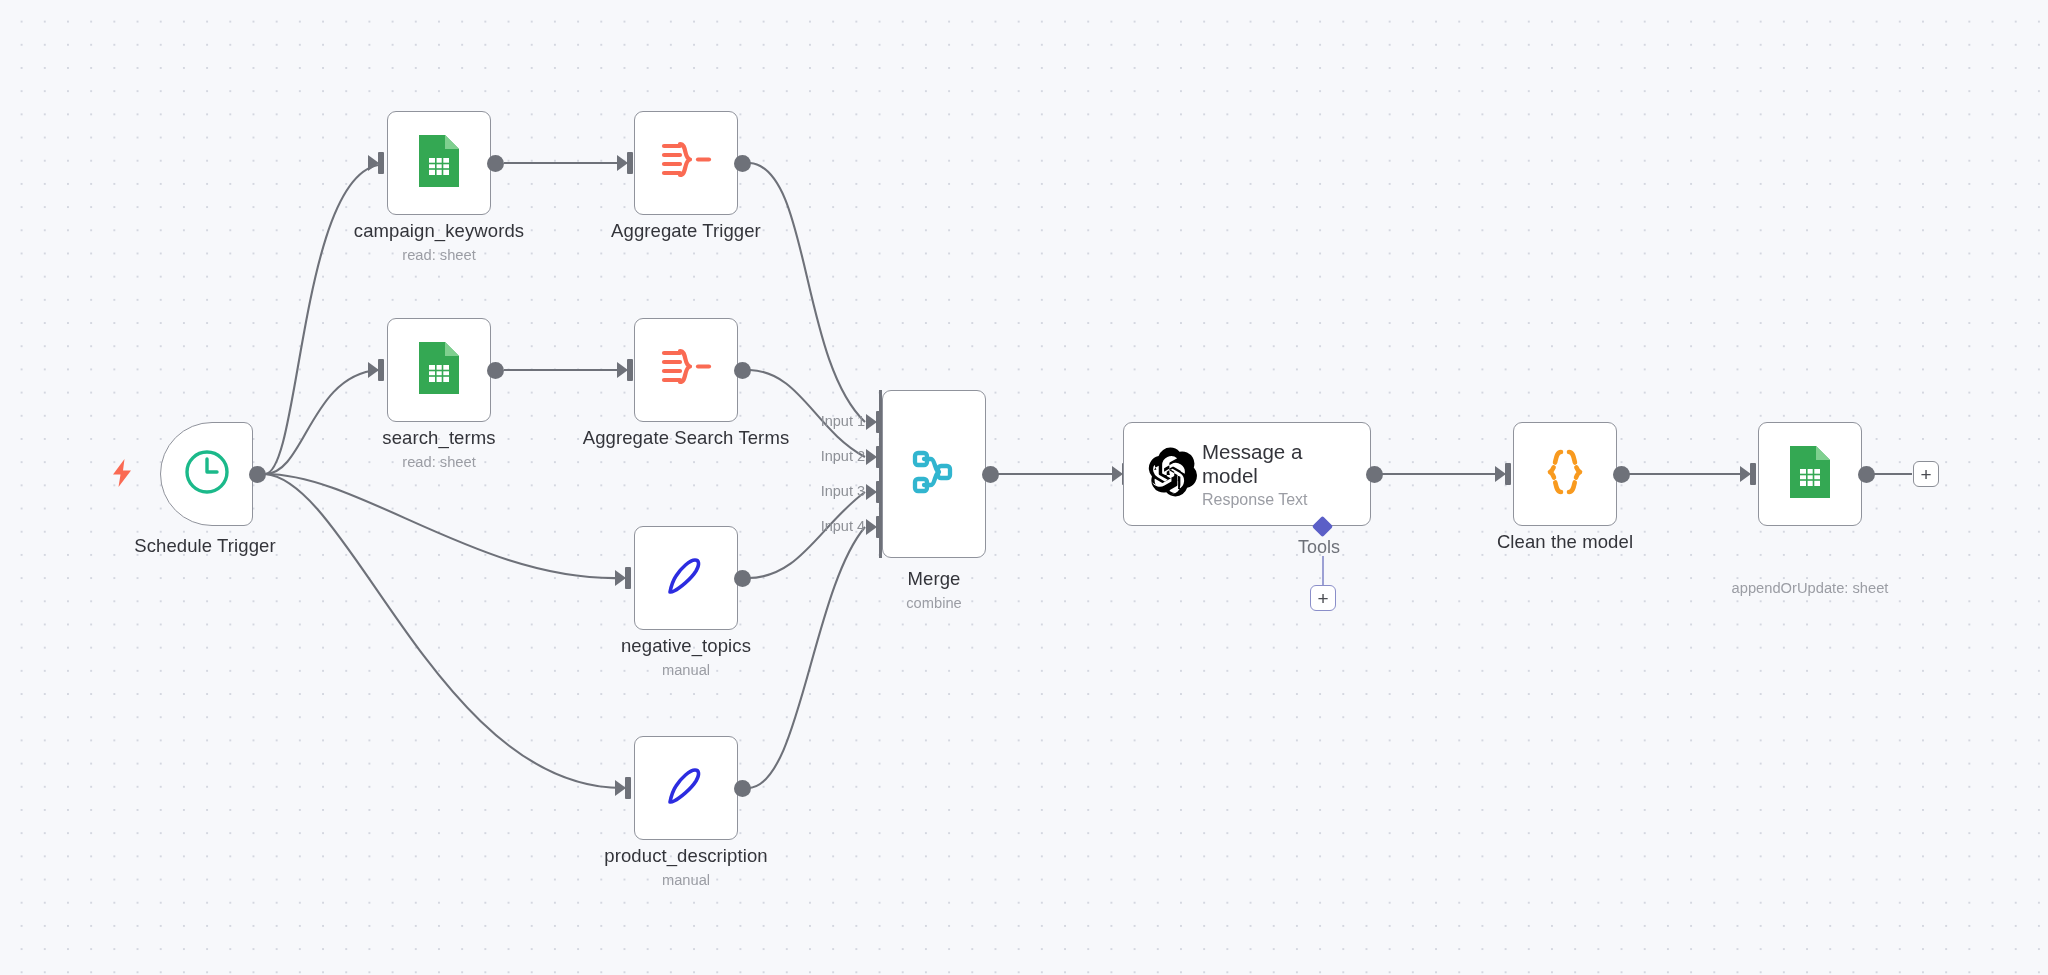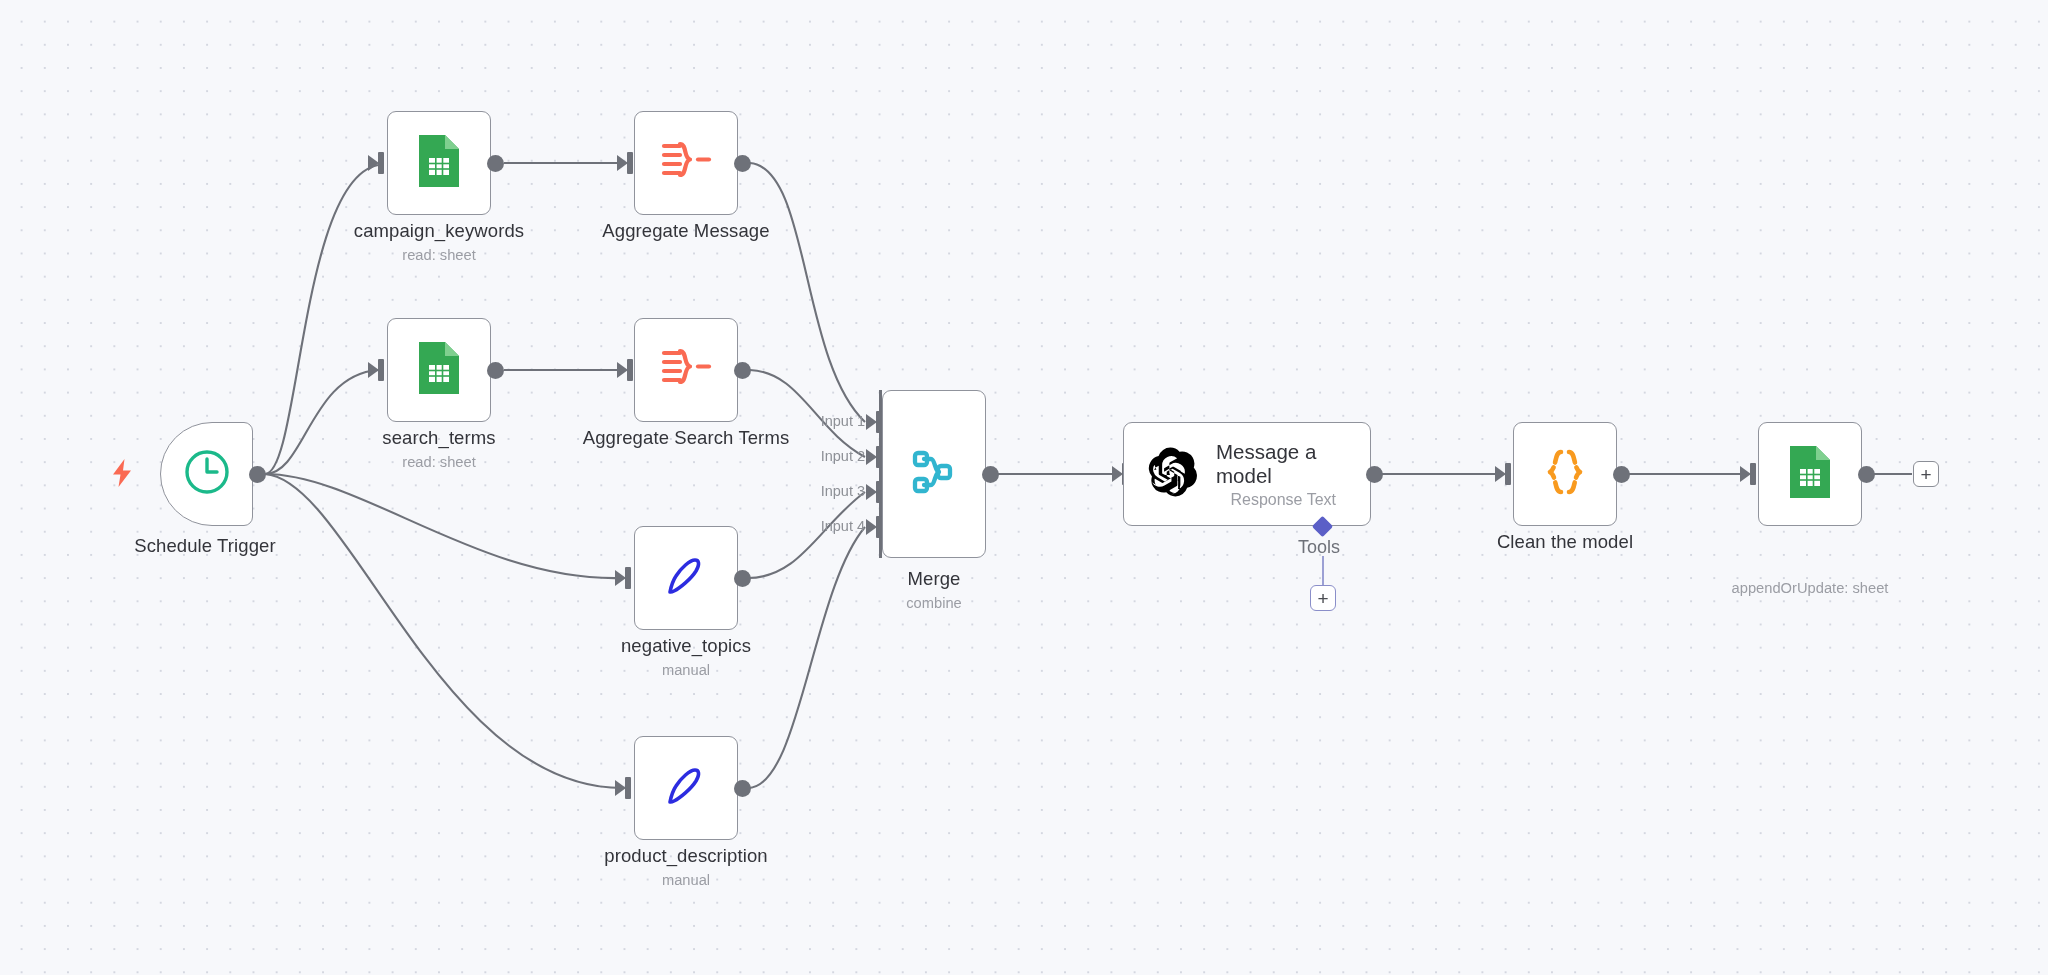--- a/index.html
+++ b/index.html
@@ -43,21 +43,21 @@
   }
 
   
   .node.merge { width: 104px; height: 168px; }
 
   
   .node.wide {
     width: 248px; height: 104px;
     justify-content: flex-start;
     padding-left: 24px;
-    gap: 18px;
+    gap: 4px;
   }
 
   
   .caption {
     position: absolute;
     text-align: center;
     color: #33343a;
     font-size: 18.5px;
     line-height: 22.5px;
     letter-spacing: 0.1px;
@@ -149,21 +149,20 @@
   .ai-title {
     font-size: 20.5px;
     color: #33343a;
     line-height: 24px;
     max-width: 120px;
   }
   .ai-sub {
     font-size: 16px;
     color: #9b9da4;
     margin-top: 3px;
-    text-align: right;
   }
 </style>
 </head>
 <body>
 
 <div id="canvas">
 
   <svg id="edges" viewBox="0 0 2048 975" xmlns="http://www.w3.org/2000/svg">
     <g fill="none" stroke="#6e7179" stroke-width="2.1">
 
@@ -245,21 +244,21 @@
           <line x1="6" y1="20" x2="22" y2="20"></line>
           <line x1="6" y1="29" x2="22" y2="29"></line>
           <line x1="6" y1="38" x2="22" y2="38"></line>
         </g>
         <path d="M22 9 C29 9, 25.5 23, 32 24.5 C25.5 26, 29 40, 22 40" fill="none" stroke="#fa6a53" stroke-width="4.2" stroke-linecap="round" stroke-linejoin="round"></path>
         <line x1="40" y1="24.5" x2="51" y2="24.5" stroke="#fa6a53" stroke-width="4.2" stroke-linecap="round"></line>
       </svg>
     </span>
   </div>
   <div class="out-dot" style="left:734px; top:155px;"></div>
-  <div class="caption" style="left:561px; top:220px; width:250px;">Aggregate Message</div>
+  <div class="caption" style="left:561px; top:220px; width:250px;">Aggregate Trigger</div>
 
   <div class="in-bar" style="left:378px; top:359px;"></div>
   <div class="in-arrow" style="left:368px; top:362px;"></div>
   <div class="node square" style="left:387px; top:318px;">
     <span>
       <svg width="46" height="58" viewBox="0 0 46 58" xmlns="http://www.w3.org/2000/svg">
         <path d="M3 3 H29 L43 17 V55 H3 Z" fill="#34a853"></path>
         <path d="M29 3 L43 17 H29 Z" fill="#7fd08f"></path>
         <rect x="13" y="26" width="20" height="17" fill="#ffffff"></rect>
         <g stroke="#34a853" stroke-width="1.6">

